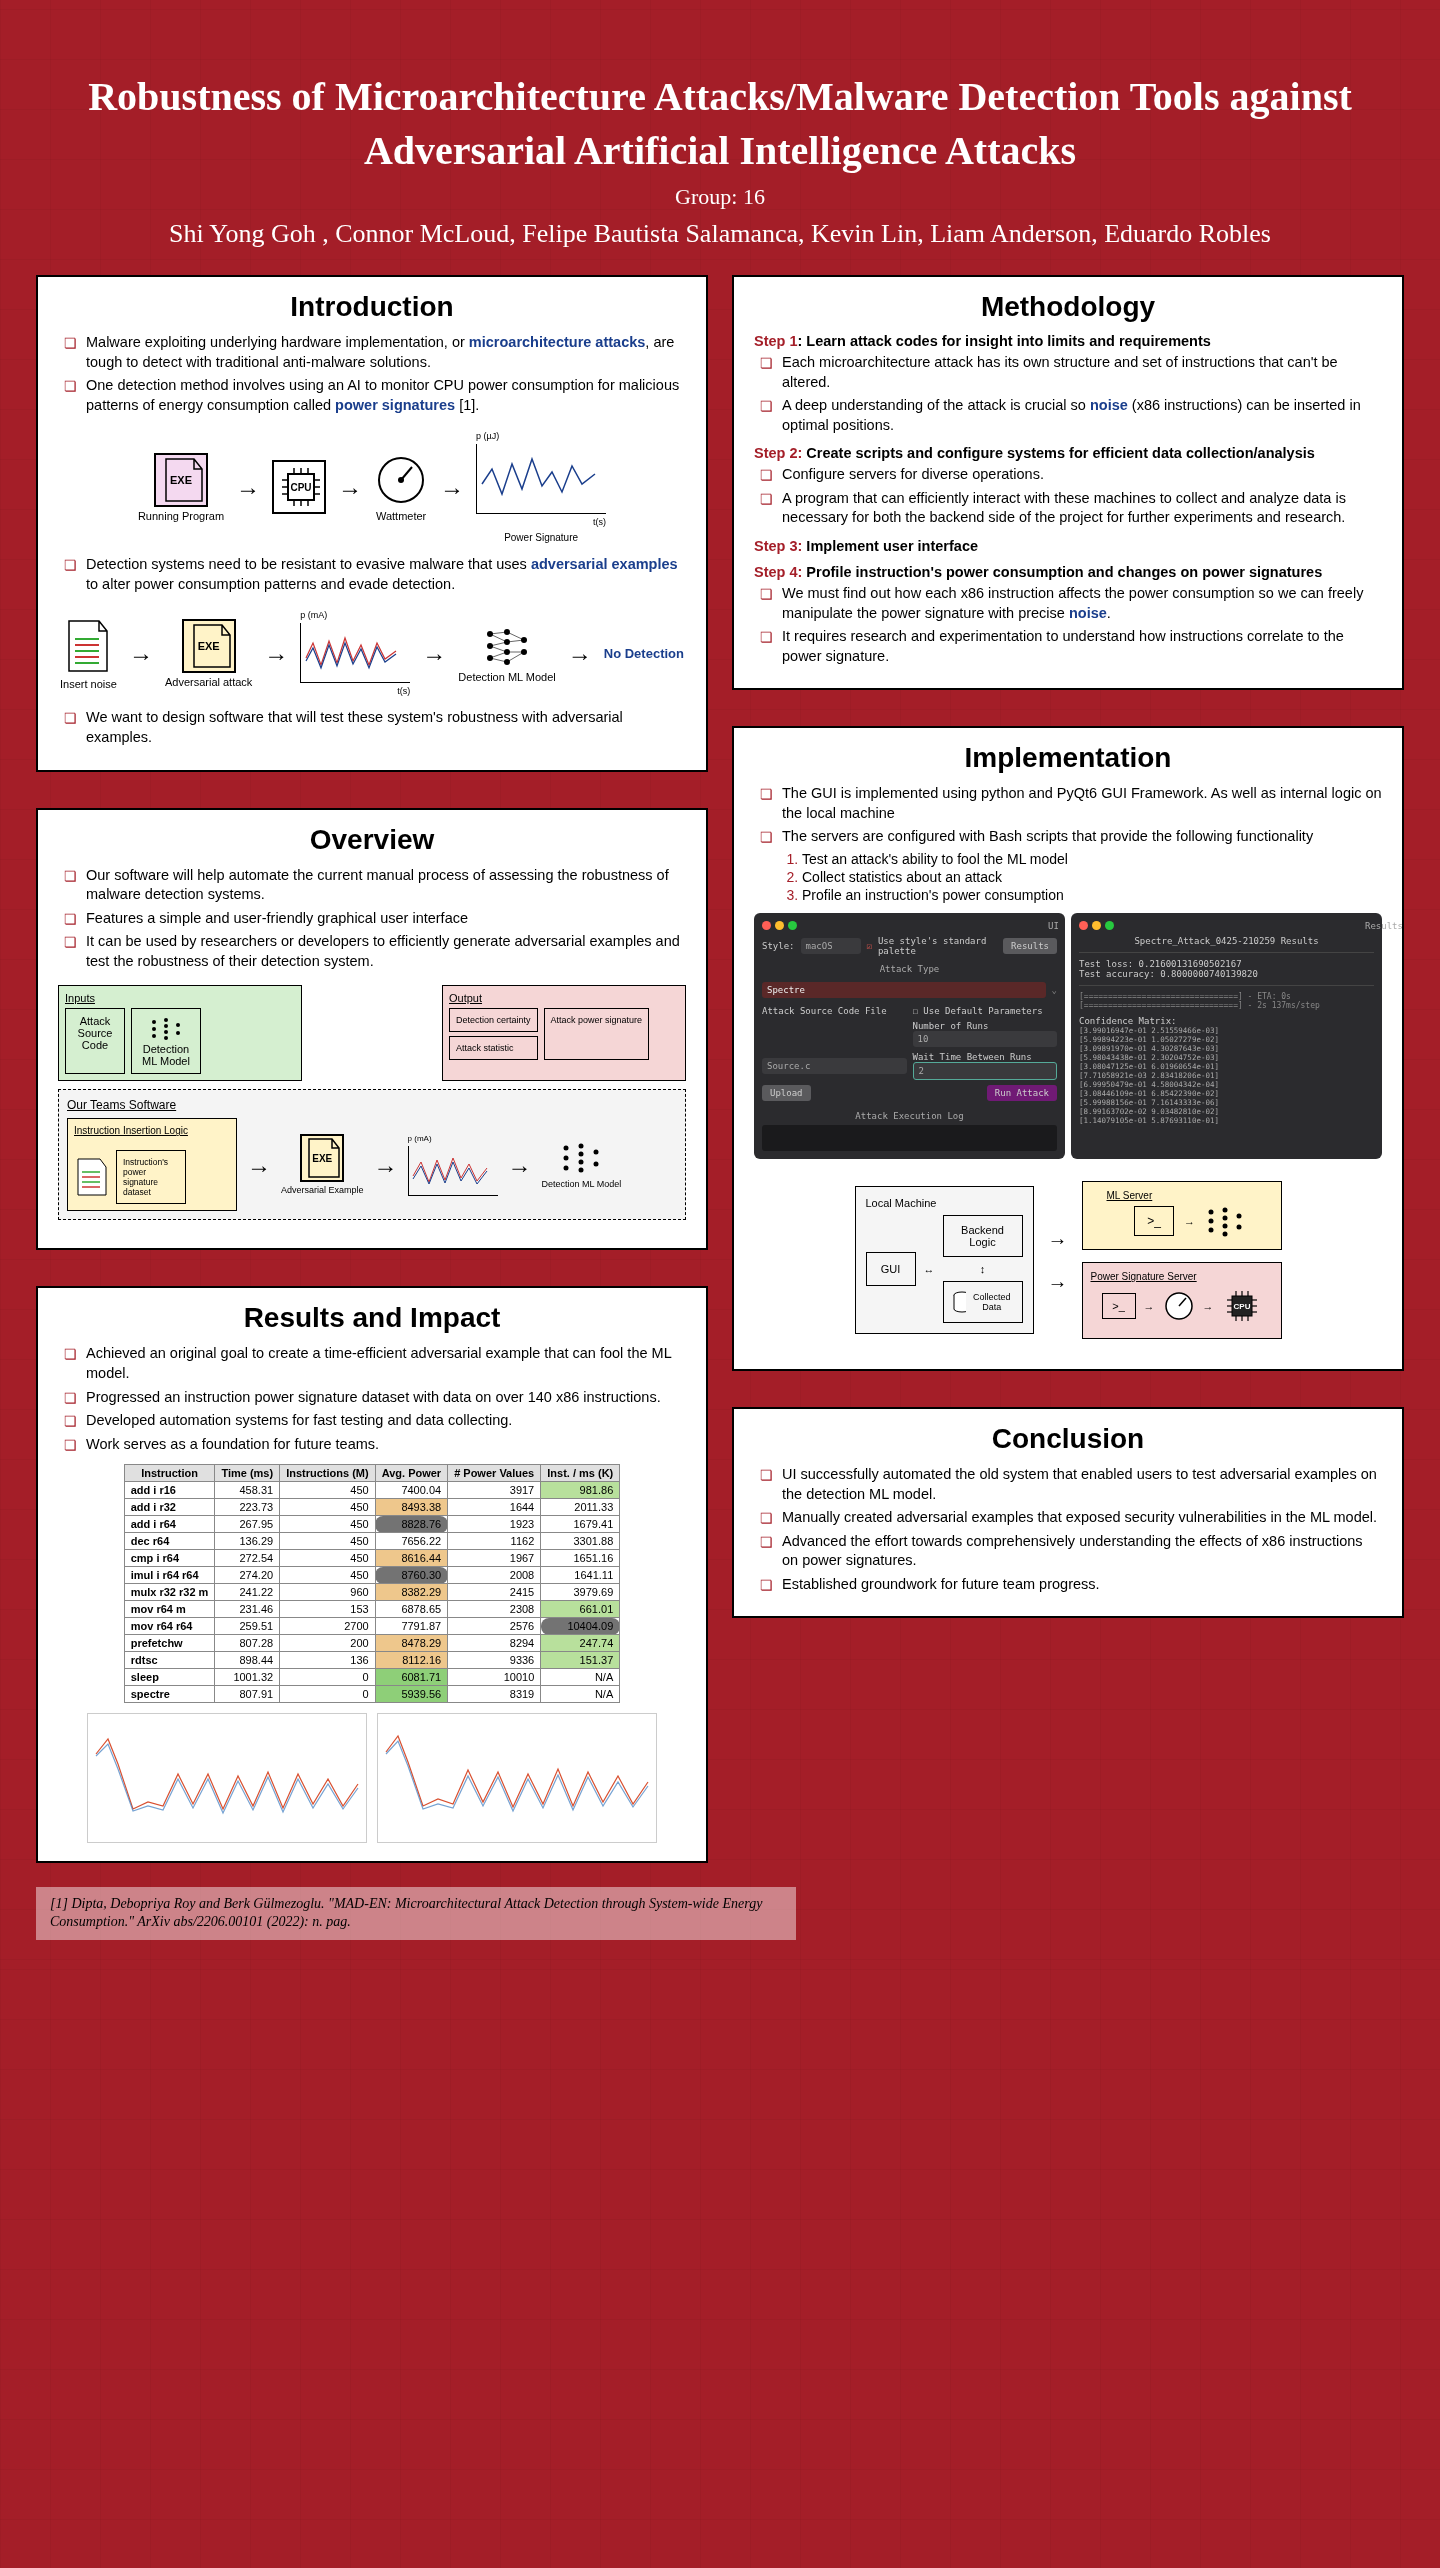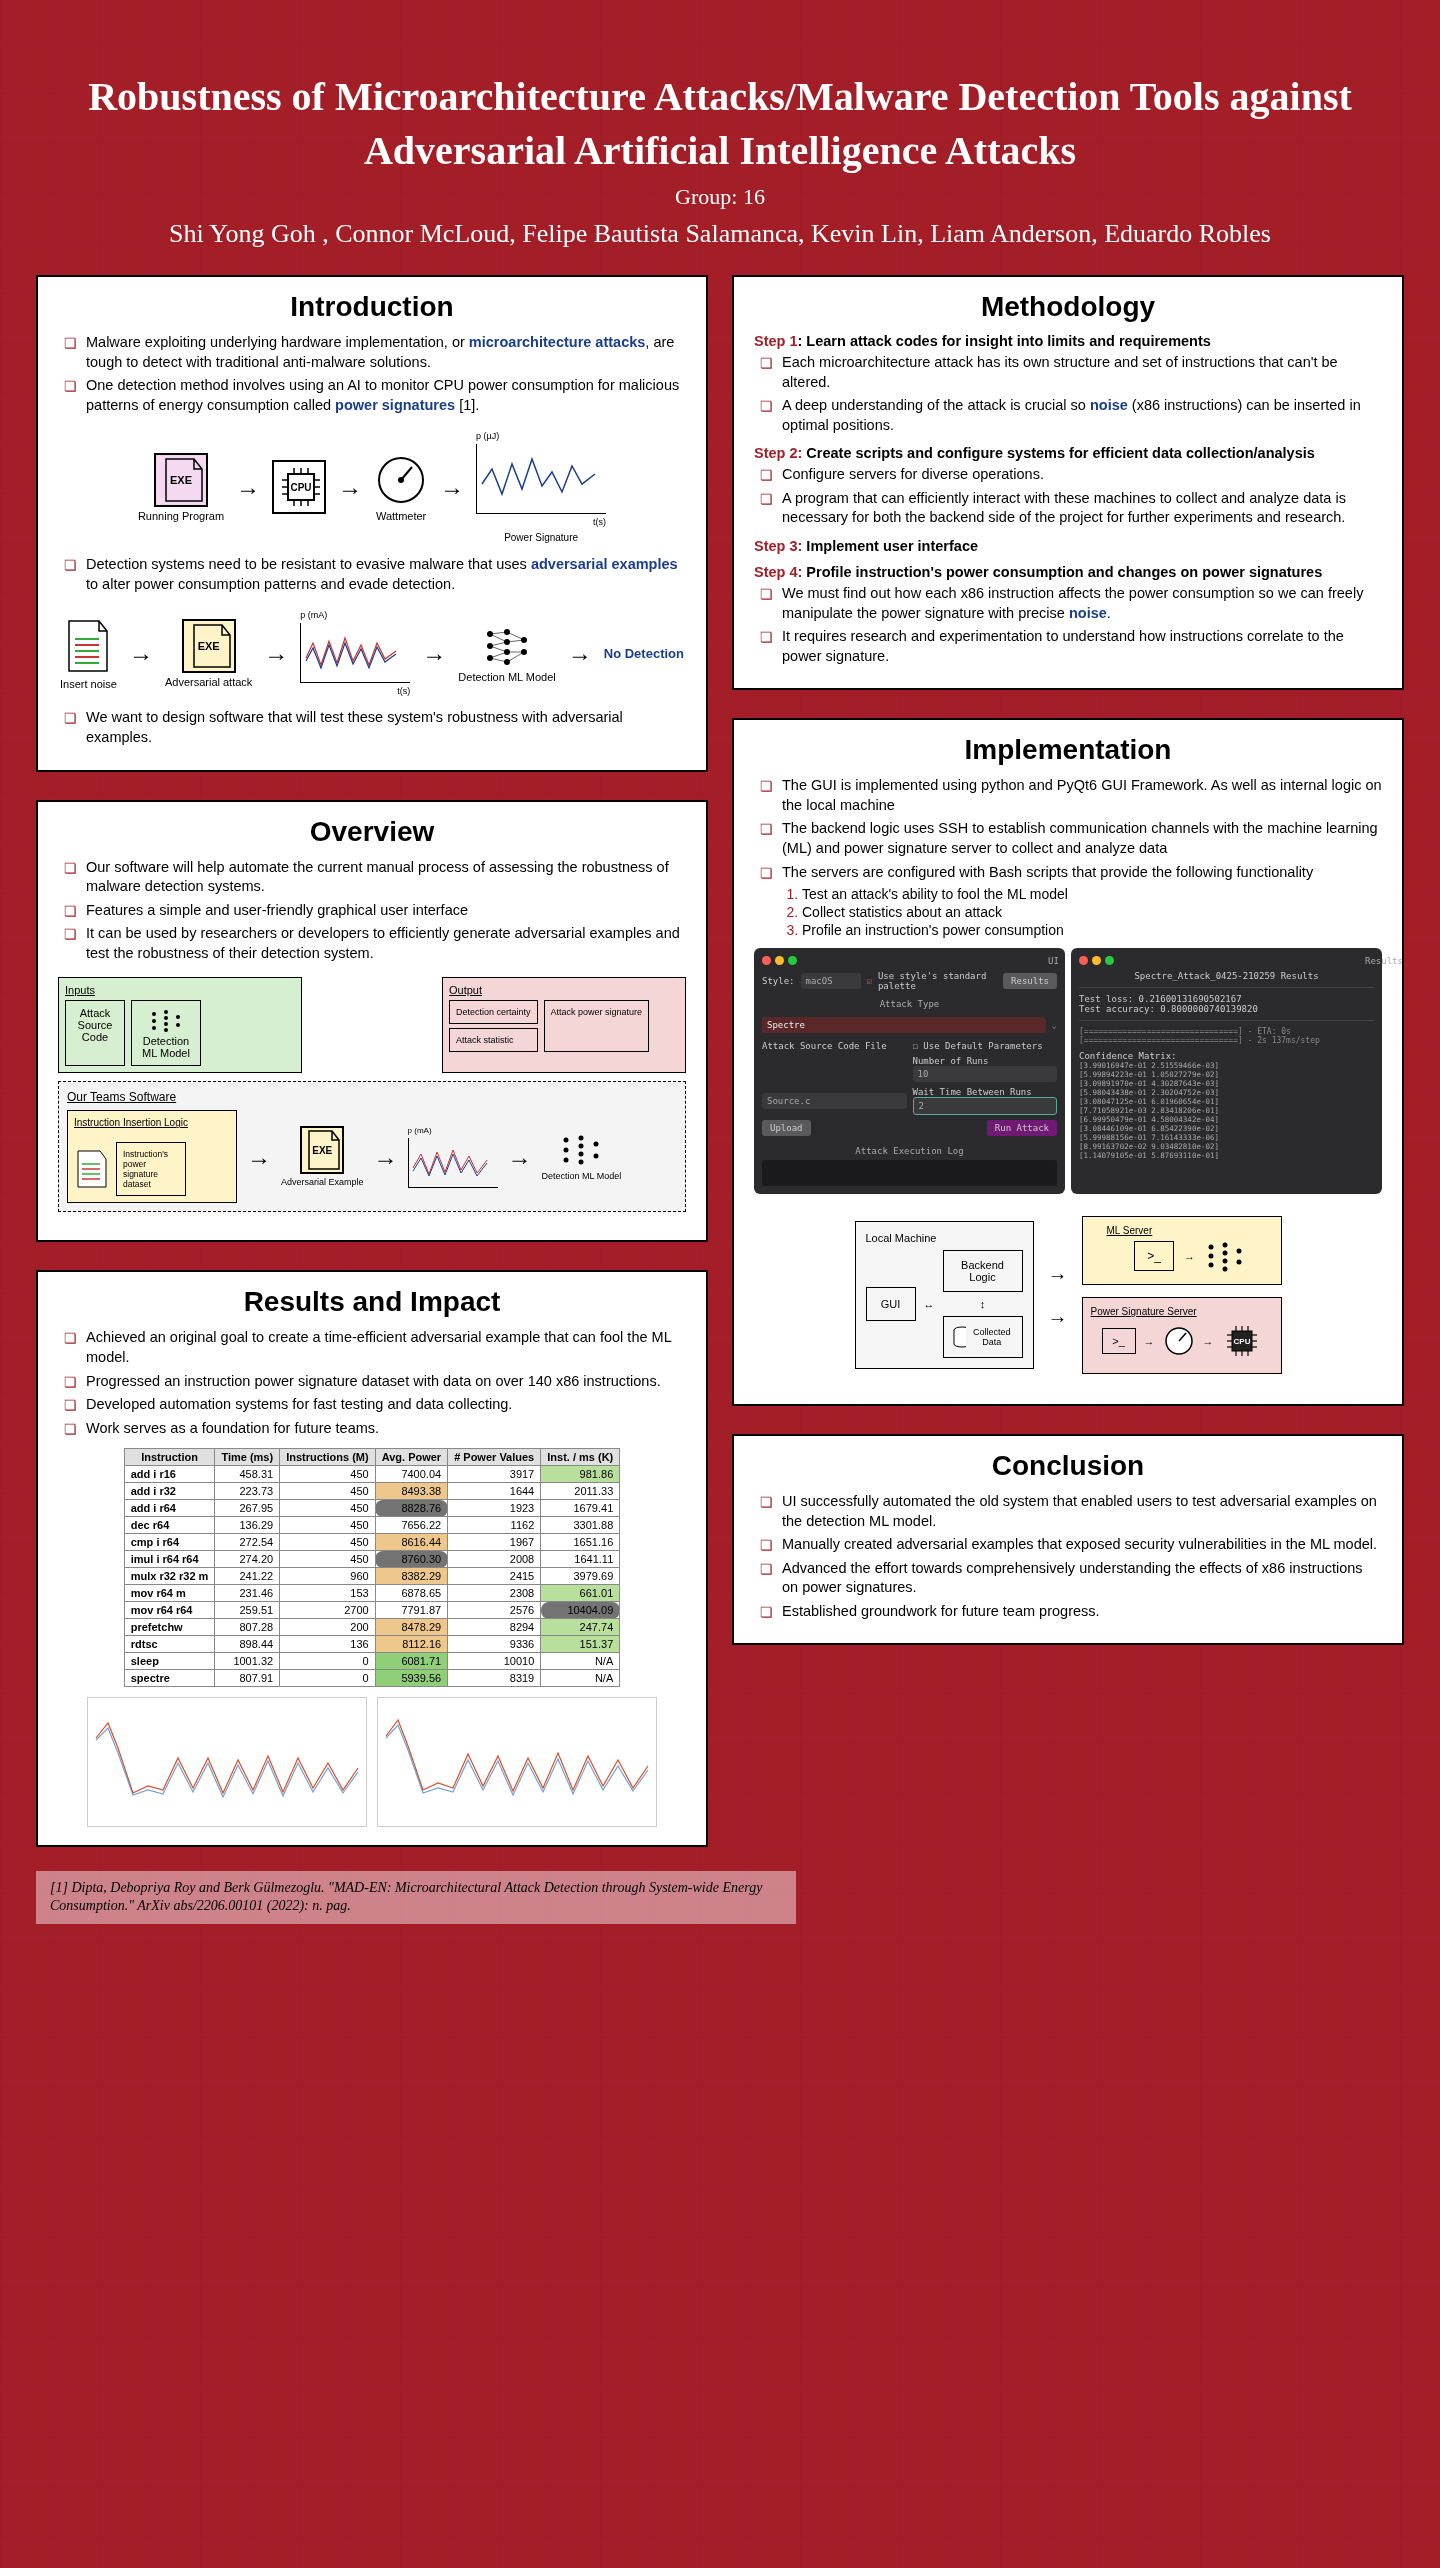--- a/index.html
+++ b/index.html
@@ -20,21 +20,21 @@
     margin-top: 40px;
   }
   .header h1 { font-size: 40px; font-weight: bold; line-height: 1.35; margin-bottom: 6px; }
   .header .group { font-size: 22px; margin-bottom: 6px; }
   .header .authors { font-size: 26px; line-height: 1.35; }
   .columns {
     display: flex;
     gap: 24px;
     padding: 0 36px;
   }
-  .col { flex: 1; display: flex; flex-direction: column; gap: 28px; }
+  .col { flex: 1; display: flex; flex-direction: column; gap: 36px; }
   .panel {
     background: #fff;
     border: 2px solid #000;
     padding: 14px 20px 18px 20px;
   }
   .panel h2 {
     text-align: center;
     font-size: 28px;
     font-weight: bold;
     margin-bottom: 10px;
@@ -611,21 +611,20 @@
       <ul>
         <li><span>We must find out how each x86 instruction affects the power consumption so we can freely manipulate the power signature with precise </span><span class="bold-term">noise</span><span>.</span></li>
         <li>It requires research and experimentation to understand how instructions correlate to the power signature.</li>
       </ul>
     </div>
 
     <div class="panel">
       <h2>Implementation</h2>
       <ul>
         <li>The GUI is implemented using python and PyQt6 GUI Framework. As well as internal logic on the local machine</li>
-        <li>The backend logic uses SSH to establish communication channels with the machine learning (ML) and power signature server to collect and analyze data</li>
         <li>The servers are configured with Bash scripts that provide the following functionality</li>
       </ul>
       <ol style="color:#a41e28;margin-left:20px;">
         <li><span style="color:#000;">Test an attack's ability to fool the ML model</span></li>
         <li><span style="color:#000;">Collect statistics about an attack</span></li>
         <li><span style="color:#000;">Profile an instruction's power consumption</span></li>
       </ol>
 
       <div class="gui-screens">
         <div class="gui-window">

